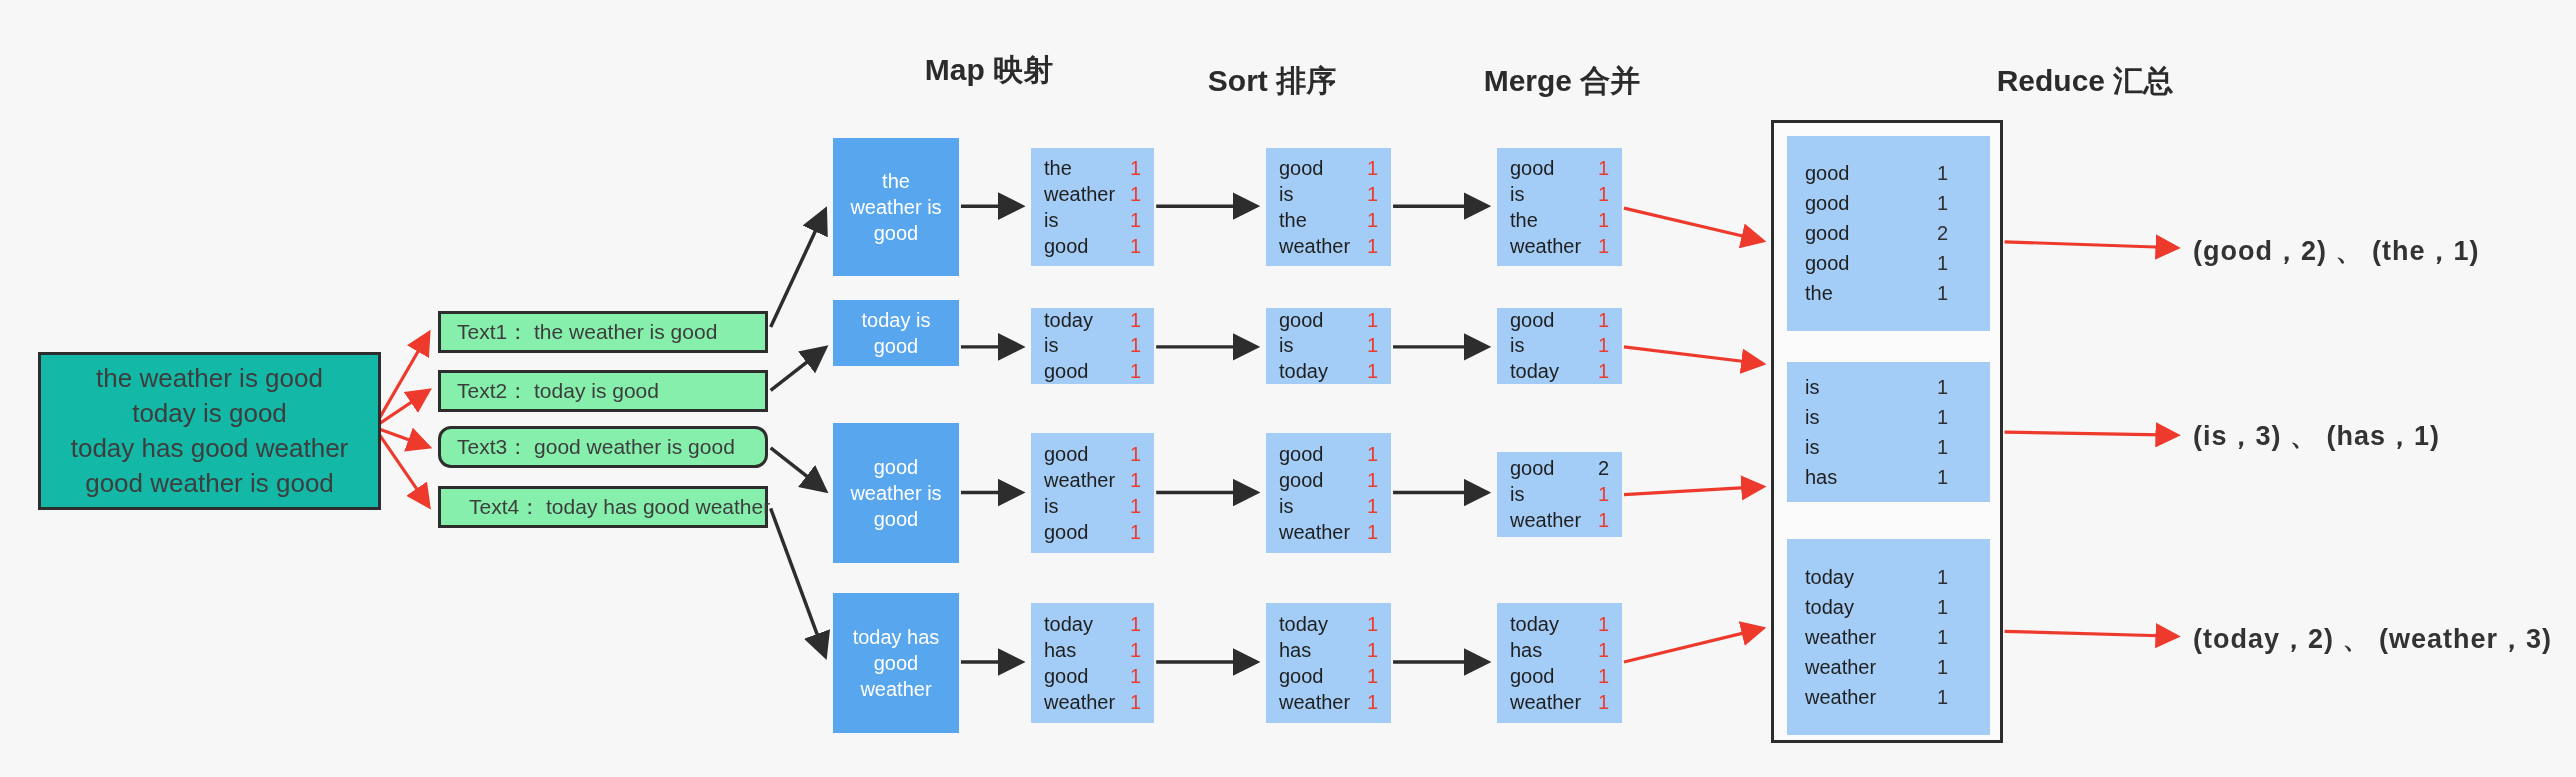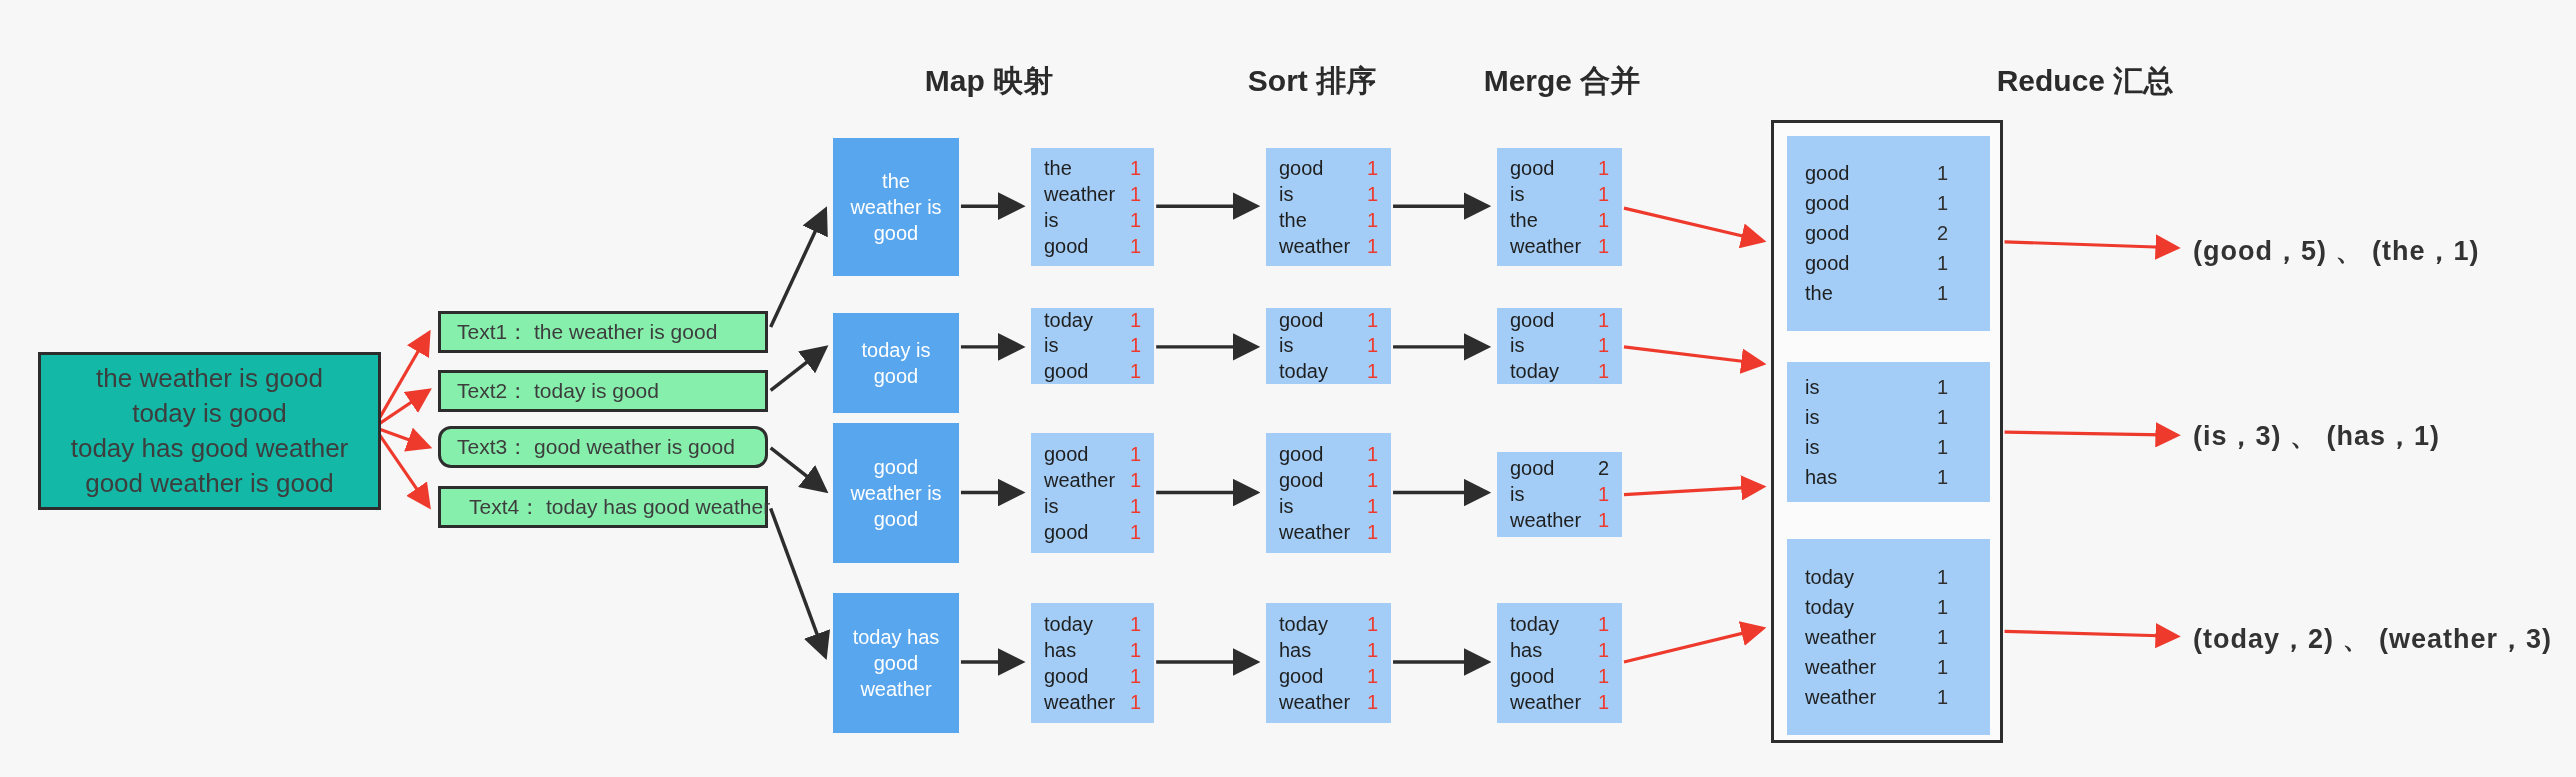--- a/index.html
+++ b/index.html
@@ -81,43 +81,43 @@
     <line class="arr-r" x1="1638" y1="210" x2="1778" y2="243" marker-end="url(#mR)"></line>
     <line class="arr-r" x1="1638" y1="350" x2="1778" y2="367" marker-end="url(#mR)"></line>
     <line class="arr-r" x1="1638" y1="499" x2="1778" y2="491" marker-end="url(#mR)"></line>
     <line class="arr-r" x1="1638" y1="668" x2="1778" y2="634" marker-end="url(#mR)"></line>
 
     <line class="arr-r" x1="2022" y1="244" x2="2196" y2="250" marker-end="url(#mR)"></line>
     <line class="arr-r" x1="2022" y1="436" x2="2196" y2="439" marker-end="url(#mR)"></line>
     <line class="arr-r" x1="2022" y1="637" x2="2196" y2="642" marker-end="url(#mR)"></line>
   </svg>
 
-  <div class="col-header" style="left:989px;top:61px;">Map 映射</div>
-  <div class="col-header" style="left:1312px;top:61px;">Sort 排序</div>
+  <div class="col-header" style="left:989px;top:50px;">Map 映射</div>
+  <div class="col-header" style="left:1272px;top:61px;">Sort 排序</div>
   <div class="col-header" style="left:1562px;top:61px;">Merge 合并</div>
   <div class="col-header" style="left:2085px;top:61px;">Reduce 汇总</div>
 
   <div class="source-box">
       <div class="line">the weather is good</div>
       <div class="line">today is good</div>
       <div class="line">today has good weather</div>
       <div class="line">good weather is good</div>
     </div>
 
   <div class="textbox" style="top:311px;">Text1： the weather is good</div>
   <div class="textbox" style="top:370px;">Text2： today is good</div>
   <div class="textbox" style="top:426px;border-radius:13px;">Text3： good weather is good</div>
   <div class="textbox" style="top:486px;padding-left:28px;">Text4： today has good weather</div>
 
   <div class="mapinput" style="top:138px;height:138px;">
       <div class="line">the</div>
       <div class="line">weather is</div>
       <div class="line">good</div>
     </div>
-  <div class="mapinput" style="top:300px;height:100px;margin-top:13px;">
+  <div class="mapinput" style="top:300px;height:66px;">
       <div class="line">today is</div>
       <div class="line">good</div>
     </div>
   <div class="mapinput" style="top:423px;height:140px;">
       <div class="line">good</div>
       <div class="line">weather is</div>
       <div class="line">good</div>
     </div>
   <div class="mapinput" style="top:593px;height:140px;">
       <div class="line">today has</div>
@@ -386,18 +386,18 @@
           <span class="word">weather</span>
           <span class="count">1</span>
         </div>
         <div class="kv-row">
           <span class="word">weather</span>
           <span class="count">1</span>
         </div>
       </div>
   </div>
 
-  <div class="output" style="left:2193px;top:251px;">(good，5) 、 (the，1)</div>
+  <div class="output" style="left:2193px;top:251px;">(good，2) 、 (the，1)</div>
   <div class="output" style="left:2193px;top:436px;">(is，3) 、 (has，1)</div>
   <div class="output" style="left:2193px;top:639px;">(today，2) 、 (weather，3)</div>
 
 </div>
 
 
 </body></html>

